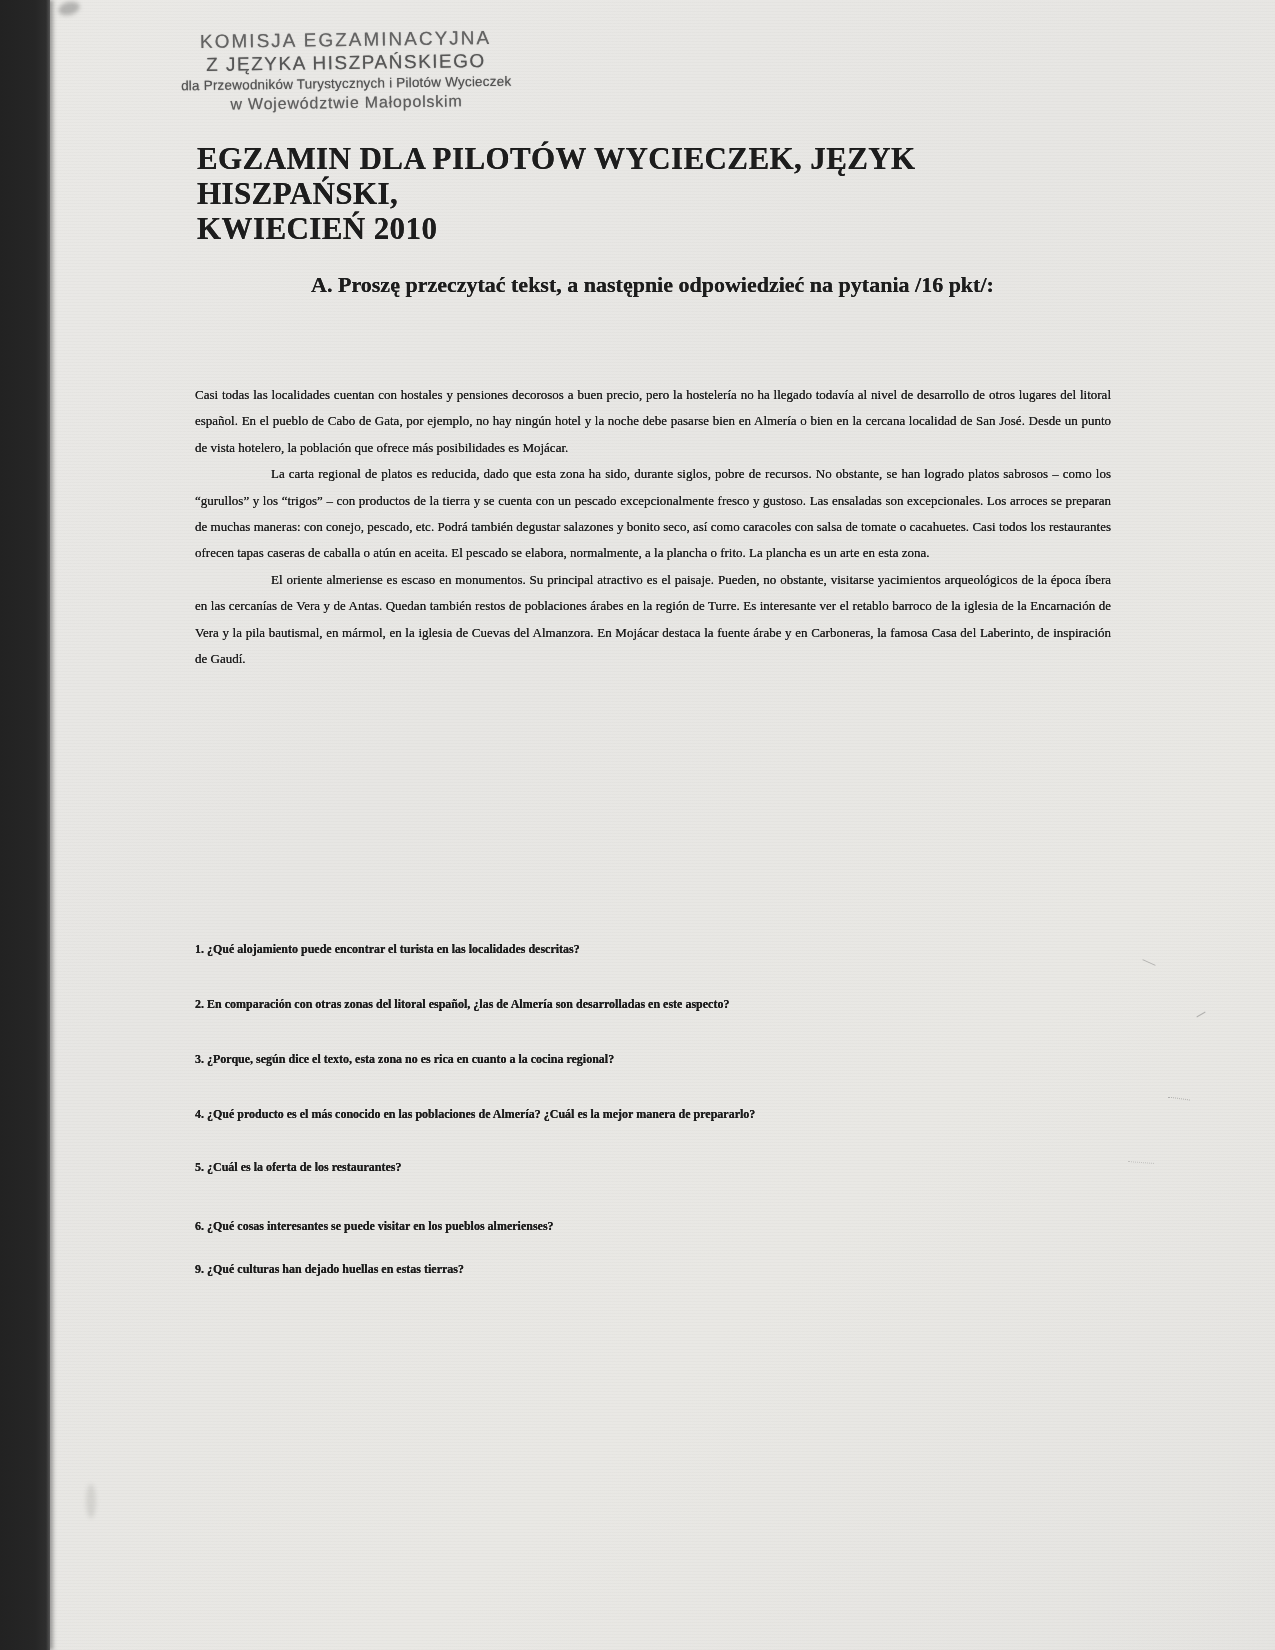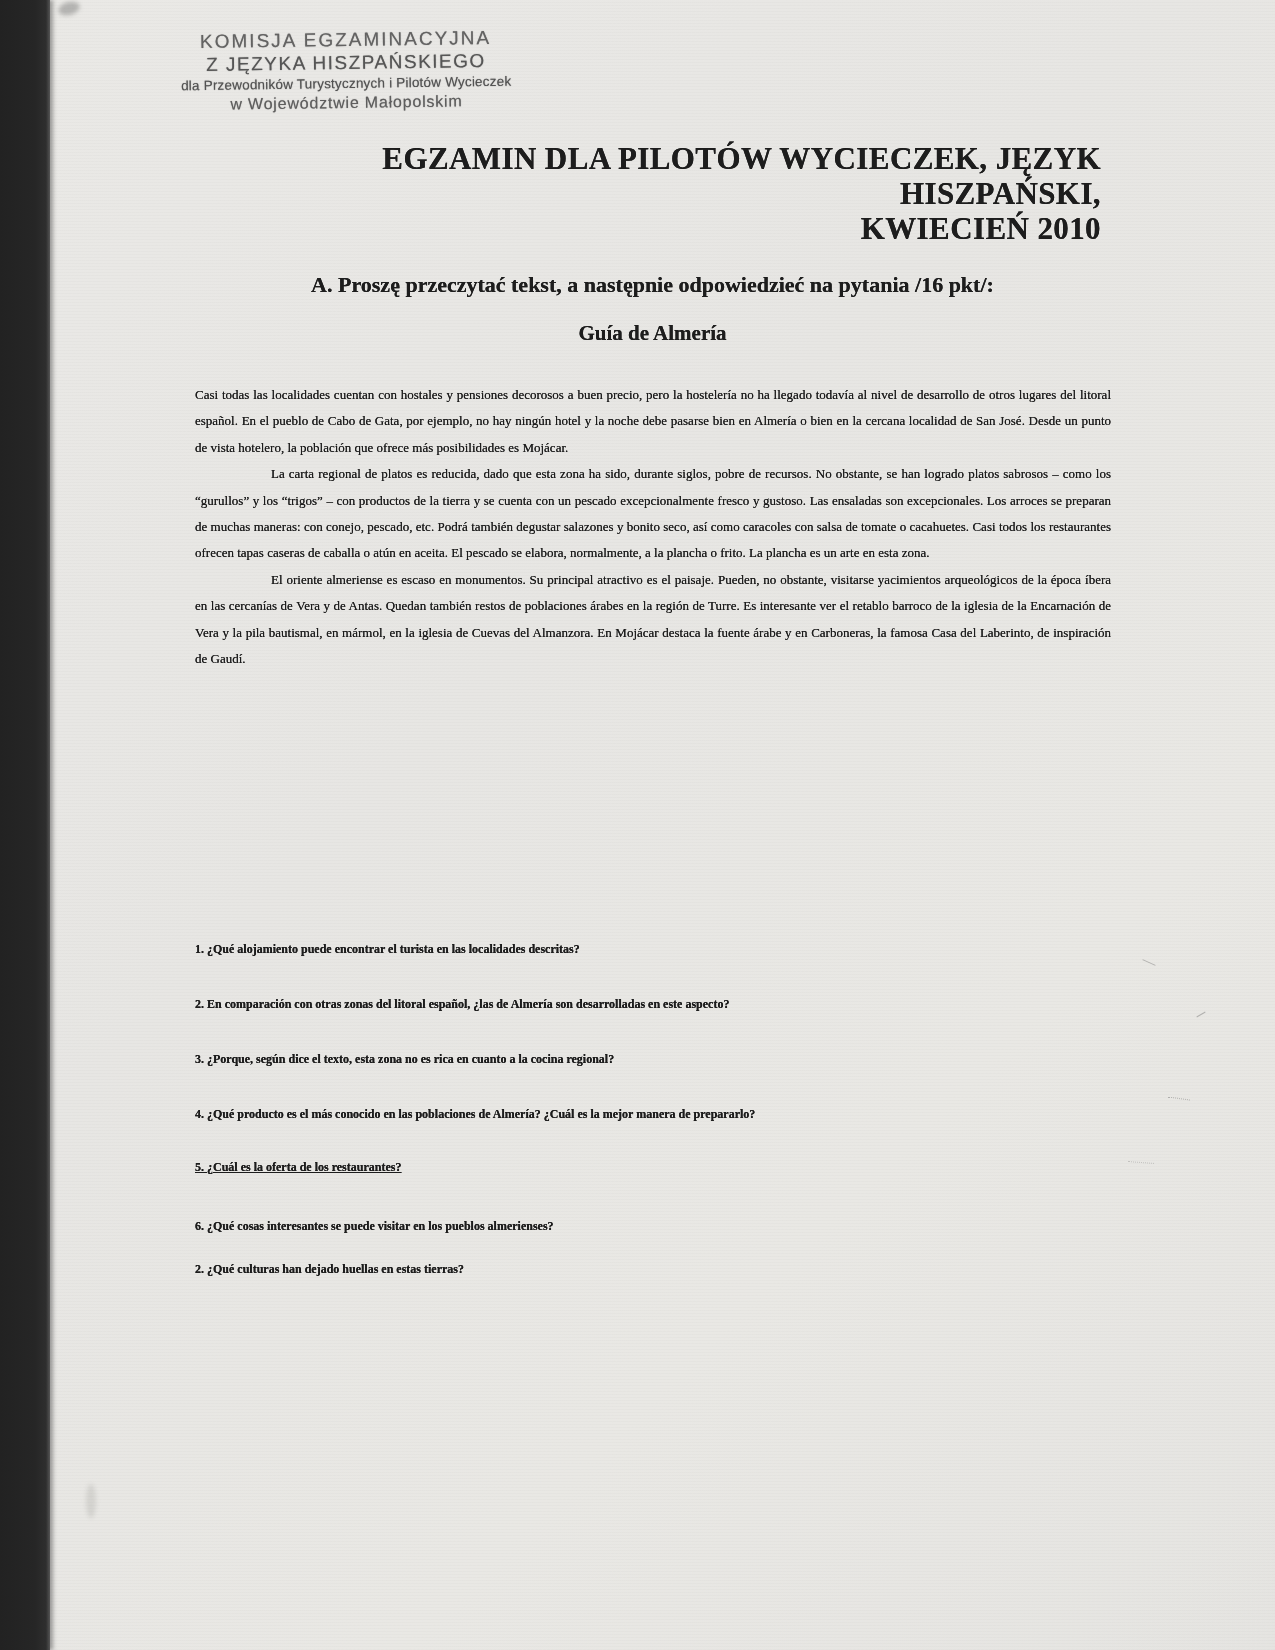--- a/index.html
+++ b/index.html
@@ -37,22 +37,22 @@
     transform:rotate(-0.8deg);
     text-shadow:0 0 1px rgba(80,80,80,.75);
     line-height:1.22;
   }
   .stamp .l1{font-size:19px;letter-spacing:2px;opacity:.82;}
   .stamp .l2{font-size:19px;letter-spacing:1.5px;opacity:.9;}
   .stamp .l3{font-size:13.5px;letter-spacing:.2px;opacity:.92;margin-top:2px;}
   .stamp .l4{font-size:16px;letter-spacing:.8px;opacity:.85;}
 
   .title-block{
-    position:absolute;left:186px;top:141px;width:915px;
-    text-align:right;font-weight:bold;
+    position:absolute;left:197px;top:141px;width:915px;
+    text-align:left;font-weight:bold;
     font-size:31px;letter-spacing:.4px;line-height:35px;
     text-shadow:0 0 .6px #1d1d1d;
   }
   .section-heading{
     position:absolute;left:195px;top:272px;width:915px;
     text-align:center;font-weight:bold;font-size:22px;
     text-shadow:0 0 .5px #1d1d1d;
   }
   .text-title{
     position:absolute;left:195px;top:321px;width:915px;
@@ -66,21 +66,21 @@
   }
   .body-text p{margin:0;}
   .body-text p.indent{text-indent:76px;}
 
   .questions{
     position:absolute;left:195px;top:936px;width:930px;
     font-size:12px;font-weight:bold;line-height:27px;text-align:justify;
     text-shadow:0 0 .5px #161616;
   }
   .question{margin:0 0 28px 0;}
-  .question:nth-child(5){margin-bottom:32px;text-decoration:underline;}
+  .question:nth-child(5){margin-bottom:32px;}
   .question:nth-child(4){margin-bottom:26px;}
   .question:nth-child(6){margin-bottom:16px;}
 </style>
 </head>
 <body>
 
 <div class="page">
 
   <div class="scan-bar"></div>
   <div class="smudge s1"></div>
@@ -97,31 +97,30 @@
     <div class="l4">w Województwie Małopolskim</div>
   </div>
 
   <div class="title-block">
     <div>EGZAMIN DLA PILOTÓW WYCIECZEK, JĘZYK HISZPAŃSKI,</div>
     <div>KWIECIEŃ 2010</div>
   </div>
 
   <div class="section-heading">A. Proszę przeczytać tekst, a następnie odpowiedzieć na pytania /16 pkt/:</div>
 
-  <div class="text-title">Guía de Almería</div>
 
   <div class="body-text">
     <p>Casi todas las localidades cuentan con hostales y pensiones decorosos a buen precio, pero la hostelería no ha llegado todavía al nivel de desarrollo de otros lugares del litoral español. En el pueblo de Cabo de Gata, por ejemplo, no hay ningún hotel y la noche debe pasarse bien en Almería o bien en la cercana localidad de San José. Desde un punto de vista hotelero, la población que ofrece más posibilidades es Mojácar.</p>
     <p class="indent">La carta regional de platos es reducida, dado que esta zona ha sido, durante siglos, pobre de recursos. No obstante, se han logrado platos sabrosos – como los “gurullos” y los “trigos” – con productos de la tierra y se cuenta con un pescado excepcionalmente fresco y gustoso. Las ensaladas son excepcionales. Los arroces se preparan de muchas maneras: con conejo, pescado, etc. Podrá también degustar salazones y bonito seco, así como caracoles con salsa de tomate o cacahuetes. Casi todos los restaurantes ofrecen tapas caseras de caballa o atún en aceita. El pescado se elabora, normalmente, a la plancha o frito. La plancha es un arte en esta zona.</p>
     <p class="indent">El oriente almeriense es escaso en monumentos. Su principal atractivo es el paisaje. Pueden, no obstante, visitarse yacimientos arqueológicos de la época íbera en las cercanías de Vera y de Antas. Quedan también restos de poblaciones árabes en la región de Turre. Es interesante ver el retablo barroco de la iglesia de la Encarnación de Vera y la pila bautismal, en mármol, en la iglesia de Cuevas del Almanzora. En Mojácar destaca la fuente árabe y en Carboneras, la famosa Casa del Laberinto, de inspiración de Gaudí.</p>
   </div>
 
   <div class="questions">
     <div class="question">1. ¿Qué alojamiento puede encontrar el turista en las localidades descritas?</div>
     <div class="question">2. En comparación con otras zonas del litoral español, ¿las de Almería son desarrolladas en este aspecto?</div>
     <div class="question">3. ¿Porque, según dice el texto, esta zona no es rica en cuanto a la cocina regional?</div>
     <div class="question">4. ¿Qué producto es el más conocido en las poblaciones de Almería? ¿Cuál es la mejor manera de prepararlo?</div>
     <div class="question">5. ¿Cuál es la oferta de los restaurantes?</div>
     <div class="question">6. ¿Qué cosas interesantes se puede visitar en los pueblos almerienses?</div>
-    <div class="question">2. ¿Qué culturas han dejado huellas en estas tierras?</div>
+    <div class="question">9. ¿Qué culturas han dejado huellas en estas tierras?</div>
   </div>
 
 </div>
 
 </body></html>

